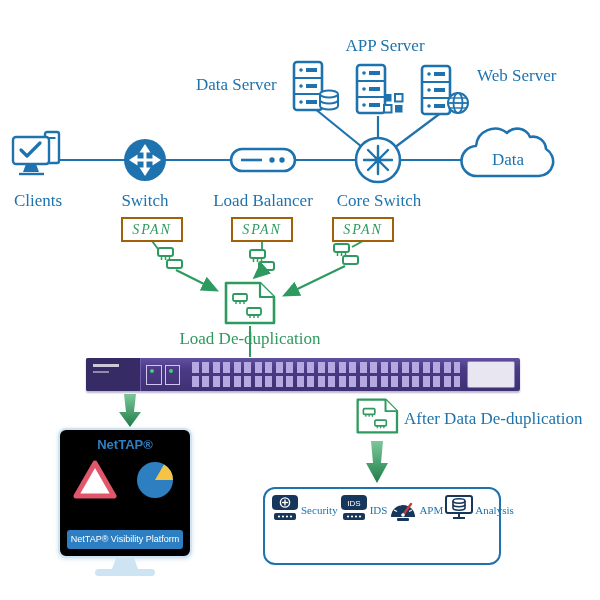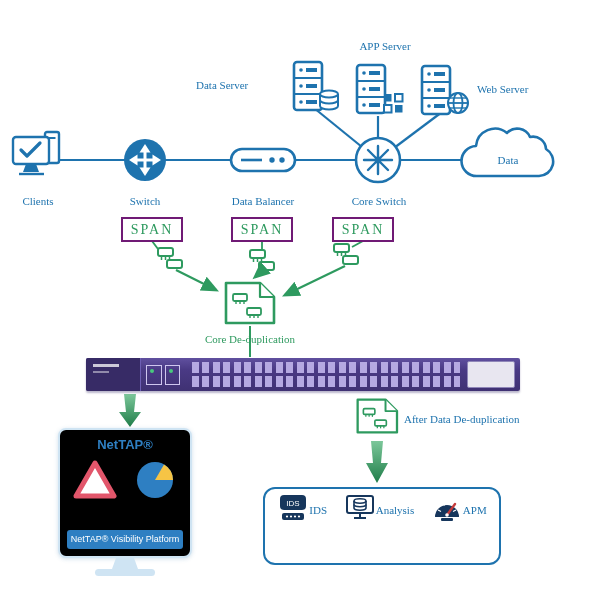--- a/index.html
+++ b/index.html
@@ -1,26 +1,26 @@
 <!DOCTYPE html>
 <html><head>
 <meta charset="utf-8">
 <style>
   html,body{margin:0;padding:0;background:#fff;}
   .stage{position:relative;width:600px;height:600px;background:#fff;overflow:hidden;
          font-family:"Liberation Serif",serif;}
   .vector-layer{position:absolute;left:0;top:0;z-index:1;}
 
-  .lbl{position:absolute;color:#1e73ae;font-size:11px;line-height:18px;z-index:2;}
+  .lbl{position:absolute;color:#1e73ae;font-size:17px;line-height:18px;z-index:2;}
   .lbl.center{text-align:center;}
   .lbl.right{}
   .lbl.green{color:#2e9a5f;}
 
-  .span-box{position:absolute;width:58px;height:21px;border:2px solid #701a75;background:#fff;
-            color:#2e9a5f;font-size:14px;line-height:21px;text-align:center;letter-spacing:2px;z-index:2;}
+  .span-box{position:absolute;width:58px;height:21px;border:2px solid #a16207;background:#fff;
+            color:#2e9a5f;font-size:14px;line-height:21px;text-align:center;letter-spacing:2px;z-index:2;font-style:italic;}
 
   
   .appliance{position:absolute;left:86px;top:358px;width:434px;height:33px;z-index:2;
              background:linear-gradient(180deg,#60509f 0%,#4a3a85 35%,#3f3173 100%);
              border-radius:2px;display:flex;align-items:center;box-shadow:0 2px 2px rgba(60,50,110,.35);}
   .app-left{width:54px;height:100%;background:#372b66;border-right:1px solid #6d5eb4;position:relative;border-radius:2px 0 0 2px;}
   .app-left::after{content:"";position:absolute;left:7px;top:6px;width:26px;height:3px;background:rgba(255,255,255,.75);}
   .app-left::before{content:"";position:absolute;left:7px;top:13px;width:16px;height:2px;background:rgba(255,255,255,.45);}
   .app-led{width:34px;height:20px;display:flex;gap:3px;margin:0 5px;}
   .app-led span{flex:1;border:1px solid #cfc6ef;position:relative;}
@@ -236,32 +236,32 @@
         <line x1="34" y1="34" x2="34" y2="37" stroke-width="1.5"></line>
       </g>
     </g>
 
     <path d="M124 394 L136 394 L134 412 L141 412 L130 427 L119 412 L126 412 Z" fill="url(#gg)"></path>
     <path d="M371 441 L383 441 L381 463 L388 463 L377 483 L366 463 L373 463 Z" fill="url(#gg)"></path>
   </svg>
 
   <div class="lbl right" style="left:196px;top:76px;width:90px;">Data Server</div>
   <div class="lbl center" style="left:330px;top:37px;width:110px;">APP Server</div>
-  <div class="lbl" style="left:477px;top:80px;width:95px;">Web Server</div>
+  <div class="lbl" style="left:477px;top:67px;width:95px;">Web Server</div>
   <div class="lbl center" style="left:4px;top:192px;width:68px;">Clients</div>
   <div class="lbl center" style="left:111px;top:192px;width:68px;">Switch</div>
-  <div class="lbl center" style="left:201px;top:192px;width:124px;">Data Balancer</div>
+  <div class="lbl center" style="left:201px;top:192px;width:124px;">Load Balancer</div>
   <div class="lbl center" style="left:335px;top:192px;width:88px;">Core Switch</div>
   <div class="lbl center" style="left:479px;top:151px;width:58px;">Data</div>
 
   <div class="span-box" style="left:121px;top:217px;">SPAN</div>
   <div class="span-box" style="left:231px;top:217px;">SPAN</div>
   <div class="span-box" style="left:332px;top:217px;">SPAN</div>
 
-  <div class="lbl center green" style="left:156px;top:330px;width:188px;">Core De-duplication</div>
+  <div class="lbl center green" style="left:156px;top:330px;width:188px;">Load De-duplication</div>
   <div class="lbl" style="left:404px;top:410px;width:200px;">After Data De-duplication</div>
 
   <div class="appliance">
     <div class="app-left"></div>
     <div class="app-led">
         <span></span>
         <span></span>
       </div>
     <div class="app-ports">
       <div class="port-row"></div>
@@ -278,50 +278,64 @@
         <circle cx="88" cy="27" r="18" fill="#2e7fc2"></circle>
         <path d="M88 27 L106 27 A18 18 0 0 0 97 11.4 Z" fill="#f6c445"></path>
       </g>
     </svg>
     <div class="platform-bar">NetTAP® Visibility Platform</div>
     <div class="stand-neck"></div>
     <div class="stand-base"></div>
   </div>
 
   <div class="tools-box">
+    <div class="tool">
+      <svg width="32" height="28">
+        <rect x="3" y="1" width="26" height="15" rx="4" fill="#16365c"></rect>
+        <circle cx="16" cy="8.5" r="4.6" fill="none" stroke="#fff" stroke-width="1.4"></circle>
+        <line x1="16" y1="5.6" x2="16" y2="11.4" stroke="#fff" stroke-width="1.4"></line>
+        <line x1="13.1" y1="8.5" x2="18.9" y2="8.5" stroke="#fff" stroke-width="1.4"></line>
+        <rect x="5" y="19" width="22" height="7" rx="2" fill="#16365c"></rect>
+        <circle cx="10" cy="22.5" r="1.1" fill="#fff"></circle>
+          <circle cx="14" cy="22.5" r="1.1" fill="#fff"></circle>
+        <circle cx="18" cy="22.5" r="1.1" fill="#fff"></circle>
+          <circle cx="22" cy="22.5" r="1.1" fill="#fff"></circle>
+      </svg>
+      <div class="tool-label">Security</div>
+    </div>
     <div class="tool">
       <svg width="32" height="28">
         <rect x="3" y="1" width="26" height="15" rx="4" fill="#16365c"></rect>
         <text x="16" y="11.5" text-anchor="middle" font-size="8" fill="#fff" font-family="Liberation Sans, sans-serif">IDS</text>
         <rect x="5" y="19" width="22" height="7" rx="2" fill="#16365c"></rect>
         <circle cx="10" cy="22.5" r="1.1" fill="#fff"></circle>
           <circle cx="14" cy="22.5" r="1.1" fill="#fff"></circle>
         <circle cx="18" cy="22.5" r="1.1" fill="#fff"></circle>
           <circle cx="22" cy="22.5" r="1.1" fill="#fff"></circle>
       </svg>
       <div class="tool-label">IDS</div>
     </div>
     <div class="tool">
       <svg width="32" height="28">
-        <rect x="3" y="2" width="26" height="17" rx="2" fill="#fff" stroke="#16365c" stroke-width="2"></rect>
-        <path d="M10 7 v7 a6 2.2 0 0 0 12 0 v-7" fill="none" stroke="#16365c" stroke-width="1.6"></path>
-        <ellipse cx="16" cy="7" rx="6" ry="2.2" fill="#fff" stroke="#16365c" stroke-width="1.6"></ellipse>
-        <path d="M10 10.5 a6 2.2 0 0 0 12 0" fill="none" stroke="#16365c" stroke-width="1.6"></path>
-        <line x1="16" y1="19" x2="16" y2="23" stroke="#16365c" stroke-width="2"></line>
-        <line x1="10" y1="24" x2="22" y2="24" stroke="#16365c" stroke-width="2"></line>
-      </svg>
-      <div class="tool-label">Analysis</div>
-    </div>
-    <div class="tool">
-      <svg width="32" height="28">
         <path d="M4 23 A12 12 0 1 1 28 23 Z" fill="#16365c"></path>
         <line x1="7" y1="16" x2="10" y2="17.5" stroke="#fff" stroke-width="1.2"></line>
         <line x1="12" y1="8.5" x2="13.5" y2="11.5" stroke="#fff" stroke-width="1.2"></line>
         <line x1="25" y1="16" x2="22" y2="17.5" stroke="#fff" stroke-width="1.2"></line>
         <line x1="16" y1="21" x2="24" y2="10" stroke="#c43b3b" stroke-width="2.4" stroke-linecap="round"></line>
         <circle cx="16" cy="21" r="1.8" fill="#fff"></circle>
         <rect x="10" y="24" width="12" height="3" rx="1" fill="#16365c"></rect>
       </svg>
       <div class="tool-label">APM</div>
     </div>
+    <div class="tool">
+      <svg width="32" height="28">
+        <rect x="3" y="2" width="26" height="17" rx="2" fill="#fff" stroke="#16365c" stroke-width="2"></rect>
+        <path d="M10 7 v7 a6 2.2 0 0 0 12 0 v-7" fill="none" stroke="#16365c" stroke-width="1.6"></path>
+        <ellipse cx="16" cy="7" rx="6" ry="2.2" fill="#fff" stroke="#16365c" stroke-width="1.6"></ellipse>
+        <path d="M10 10.5 a6 2.2 0 0 0 12 0" fill="none" stroke="#16365c" stroke-width="1.6"></path>
+        <line x1="16" y1="19" x2="16" y2="23" stroke="#16365c" stroke-width="2"></line>
+        <line x1="10" y1="24" x2="22" y2="24" stroke="#16365c" stroke-width="2"></line>
+      </svg>
+      <div class="tool-label">Analysis</div>
+    </div>
   </div>
 
 </div>
 
 </body></html>

